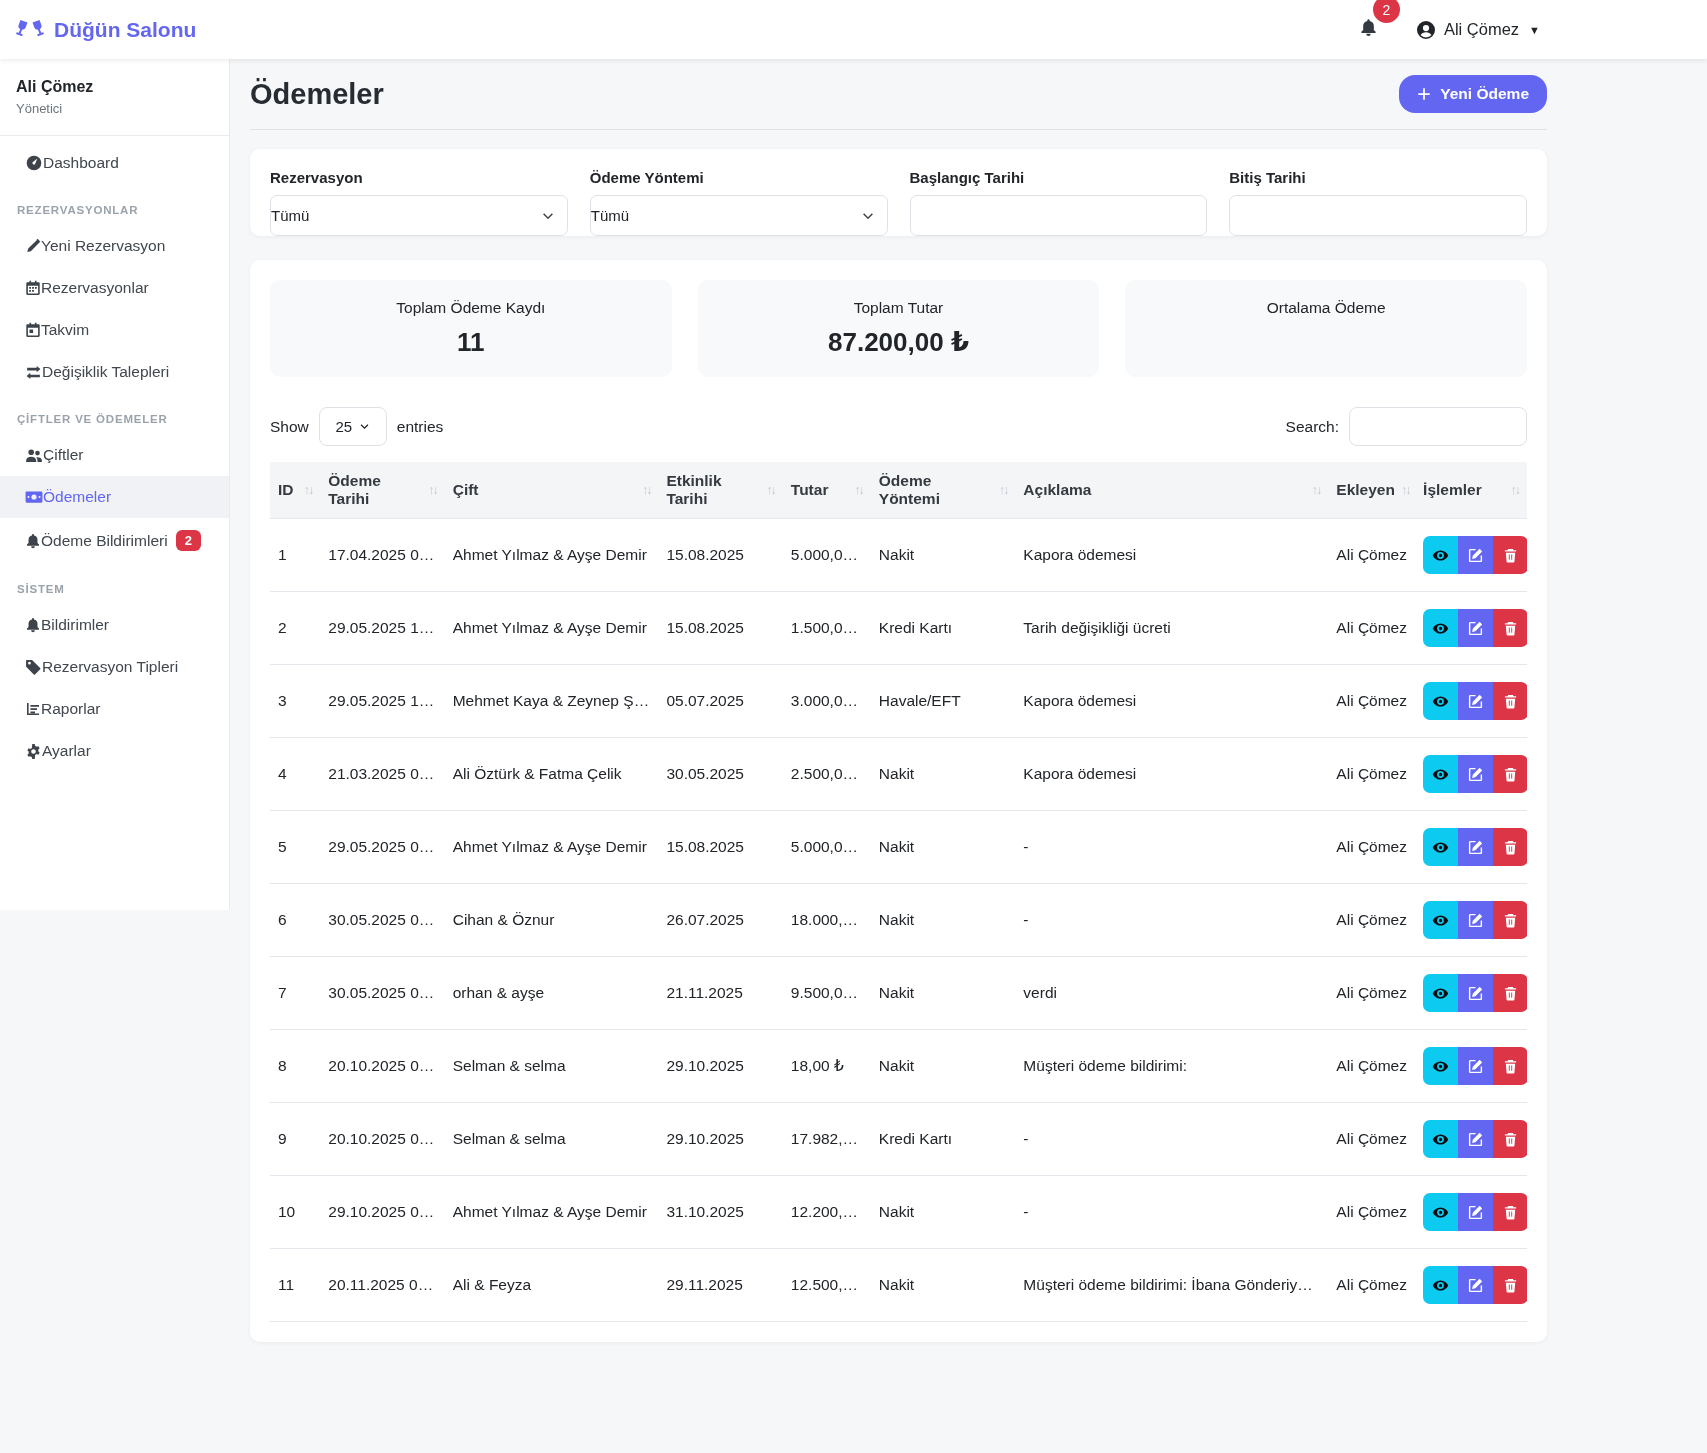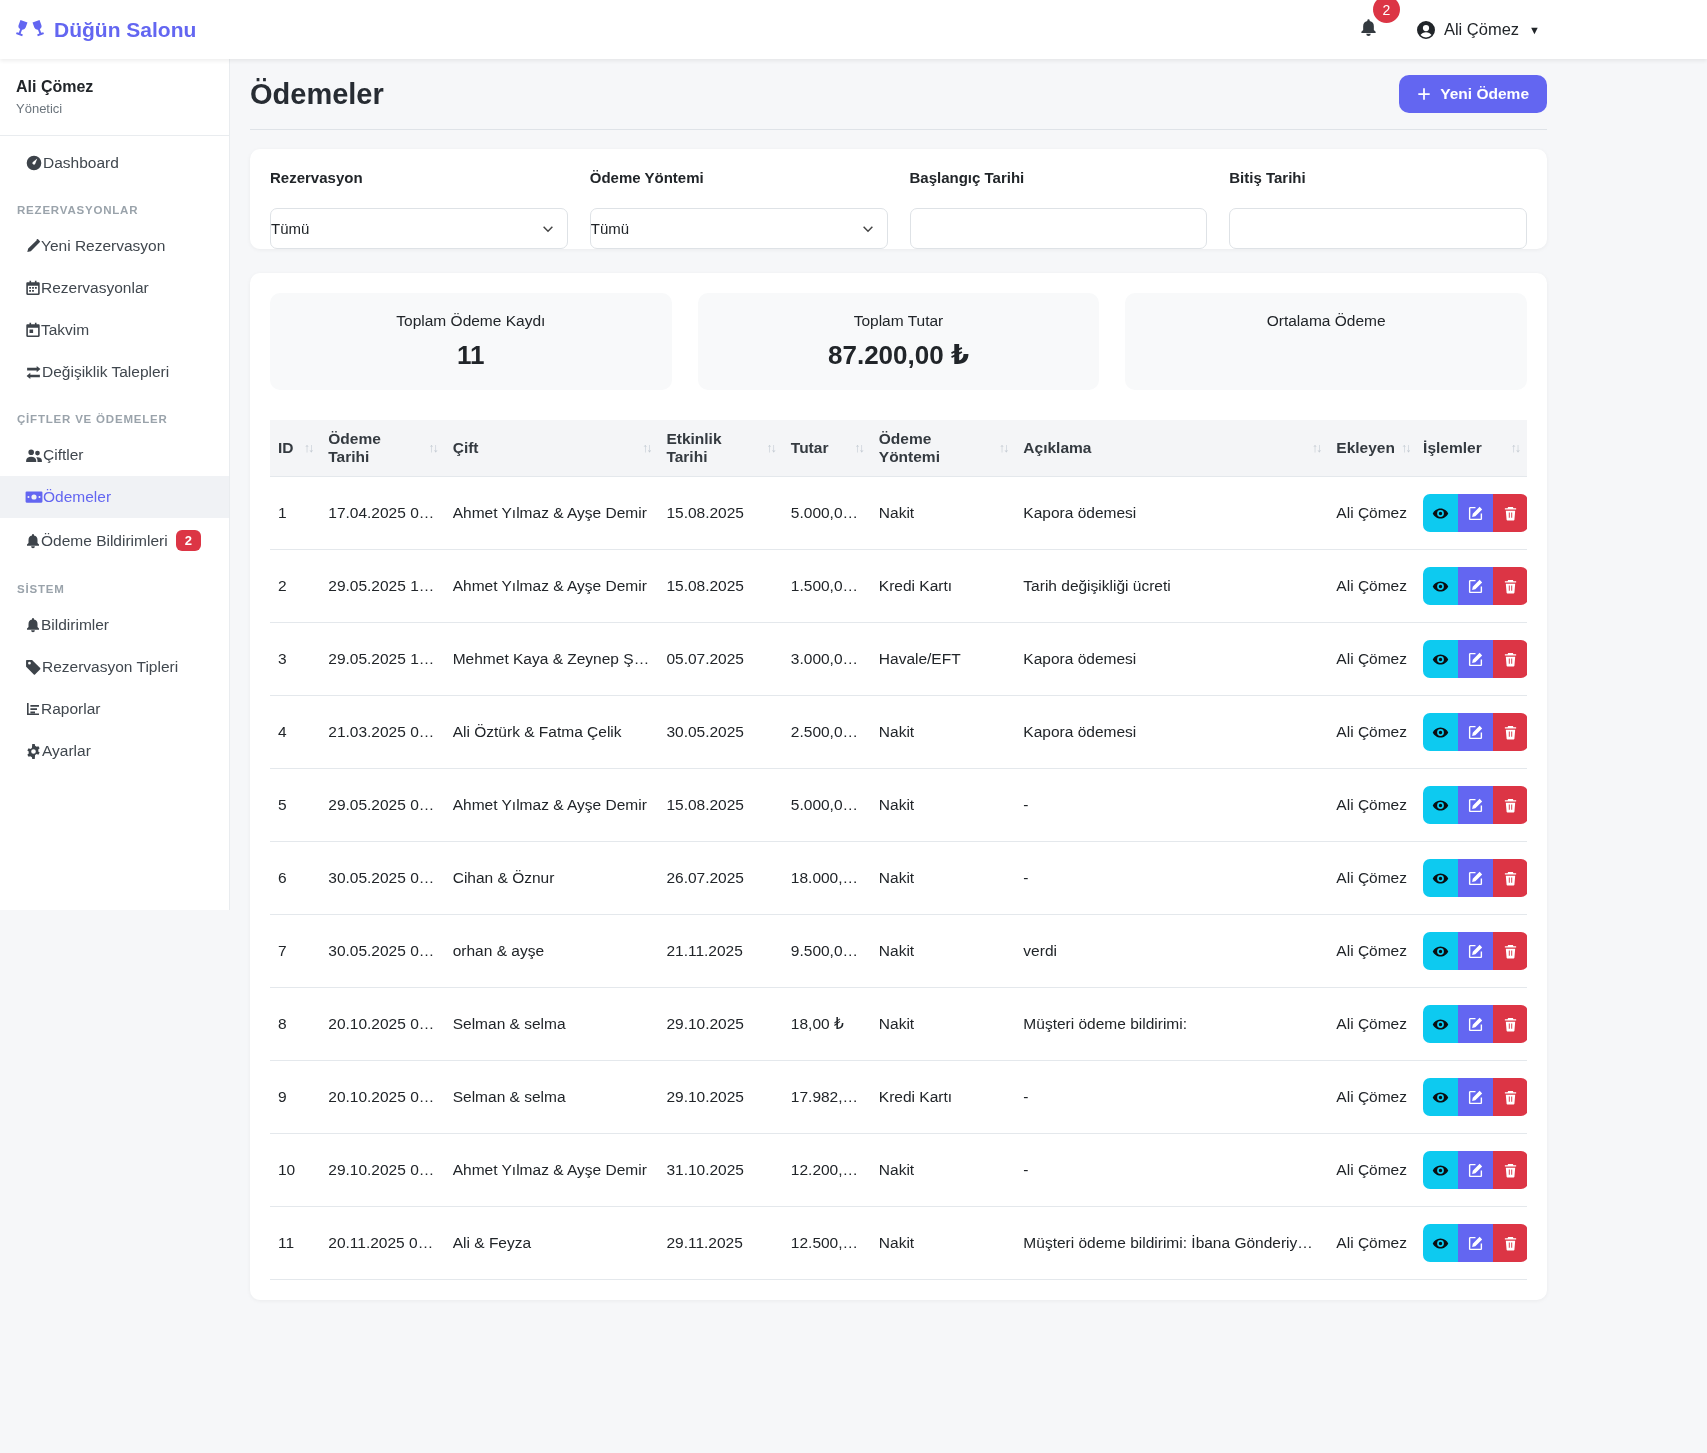--- a/index.html
+++ b/index.html
@@ -29,29 +29,29 @@
   .menu-item{display:flex;align-items:center;padding:12px 16px 12px 25px;font-size:15.5px;color:#40474e;cursor:pointer}
   .menu-item .icon{color:#3d434a}
   .menu-item.active{background:#f0f2f5;color:#6366f1}
   .menu-item.active .icon{color:#6366f1}
   .menu-badge{margin-left:8px;background:#dc3545;color:#fff;border-radius:6px;padding:3px 9px;font-size:13px;font-weight:bold}
 
   
   .main{flex:1;padding:14px 160px 0 20px;min-width:0}
   .page-header{display:flex;align-items:center;justify-content:space-between;margin-top:2px}
   .page-title{font-size:29px;font-weight:700;color:#272c33}
-  .btn{border:none;border-radius:10px;color:#fff;font-size:15.5px;font-weight:600;cursor:pointer;font-family:inherit}
+  .btn{border:none;border-radius:16px;color:#fff;font-size:15.5px;font-weight:600;cursor:pointer;font-family:inherit}
   .btn-new{background:#6366f1;display:flex;align-items:center;gap:9px;padding:10px 18px}
   .main hr{border:none;border-top:1px solid #dfe3e8;margin:16px 0 19px}
 
   .card{background:#fff;border-radius:10px;box-shadow:0 1px 4px rgba(0,0,0,.05)}
   .card-header{padding:15px 20px;font-size:16.5px;font-weight:700;border-bottom:1px solid #e9ecef}
   .filter-body{padding:20px 20px 0}
   .filter-grid{display:grid;grid-template-columns:repeat(4,1fr);gap:22px}
-  .field label{display:block;font-size:15px;font-weight:600;margin-bottom:22px;color:#212529}
+  .field label{display:block;font-size:15px;font-weight:600;margin-bottom:9px;color:#212529}
   .control{height:41px;width:100%;border:1px solid #dee2e6;border-radius:7px;background:#fff;font-size:15px;color:#212529;padding:0 0;font-family:inherit}
   .select-box{position:relative;display:flex;align-items:center;cursor:pointer}
   .select-box .chev{position:absolute;right:12px;color:#444;pointer-events:none}
   .filter-actions{display:flex;justify-content:flex-end;gap:10px;padding:22px 20px 20px}
   .btn-clear{background:#6c757d;padding:9px 16px;border-radius:7px}
   .btn-filter{background:#6366f1;padding:9px 20px;border-radius:7px}
 
   .table-card{margin-top:24px;padding:20px;margin-bottom:24px}
   .stats{display:grid;grid-template-columns:repeat(3,1fr);gap:26px;margin-bottom:30px}
   .stat-card{background:#f8f9fa;border-radius:10px;padding:19px 10px;text-align:center}
@@ -282,20 +282,38 @@
         </div>
         <div class="stat-card">
           <div class="stat-label">Toplam Tutar</div>
           <div class="stat-value">87.200,00 ₺</div>
         </div>
         <div class="stat-card">
           <div class="stat-label">Ortalama Ödeme</div>
         </div>
       </div>
 
+      <div class="controls">
+        <div class="show-group">
+          <span>Show</span>
+          <div class="page-size">
+            <span>25</span>
+            <span class="icon">
+              <svg width="11" height="11" viewBox="0 0 16 16">
+                  <path d="M3 5.5l5 5 5-5" fill="none" stroke="currentColor" stroke-width="1.8"></path>
+                </svg>
+            </span>
+          </div>
+          <span>entries</span>
+        </div>
+        <div class="search-group">
+          <span>Search:</span>
+          <input class="search-input" style="">
+        </div>
+      </div>
 
       <table>
         <colgroup>
           <col class="c-id">
             <col class="c-pdate">
             <col class="c-couple">
             <col class="c-edate">
             <col class="c-amount">
           <col class="c-method">
             <col class="c-desc">

